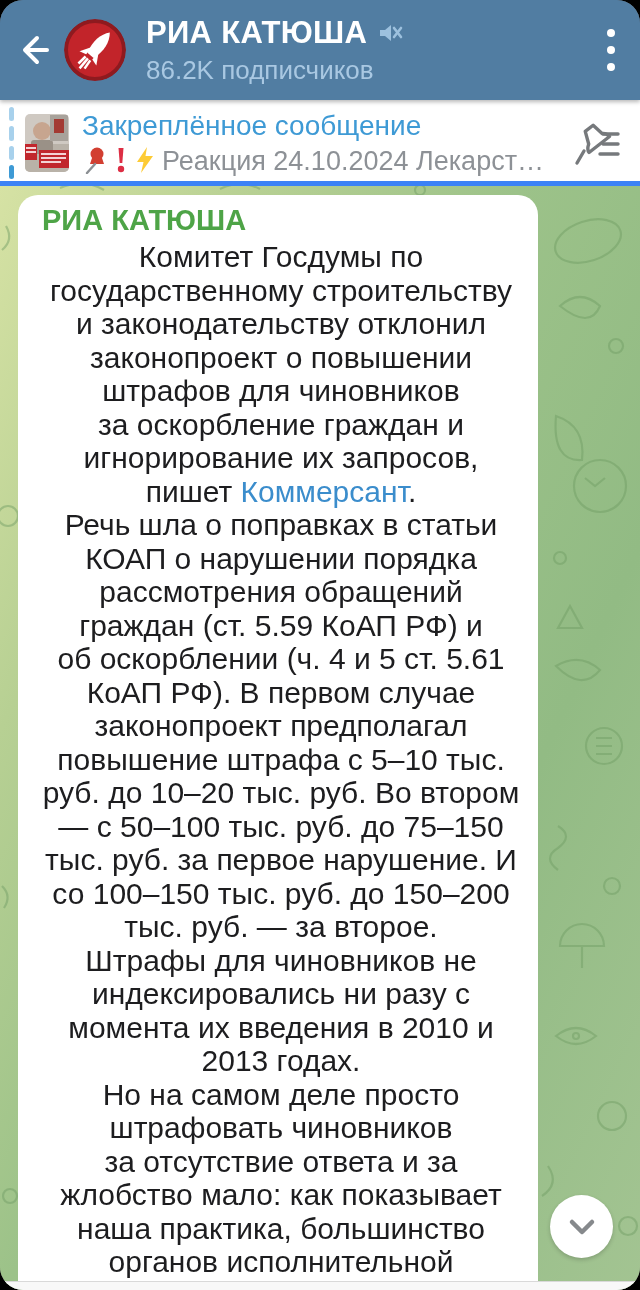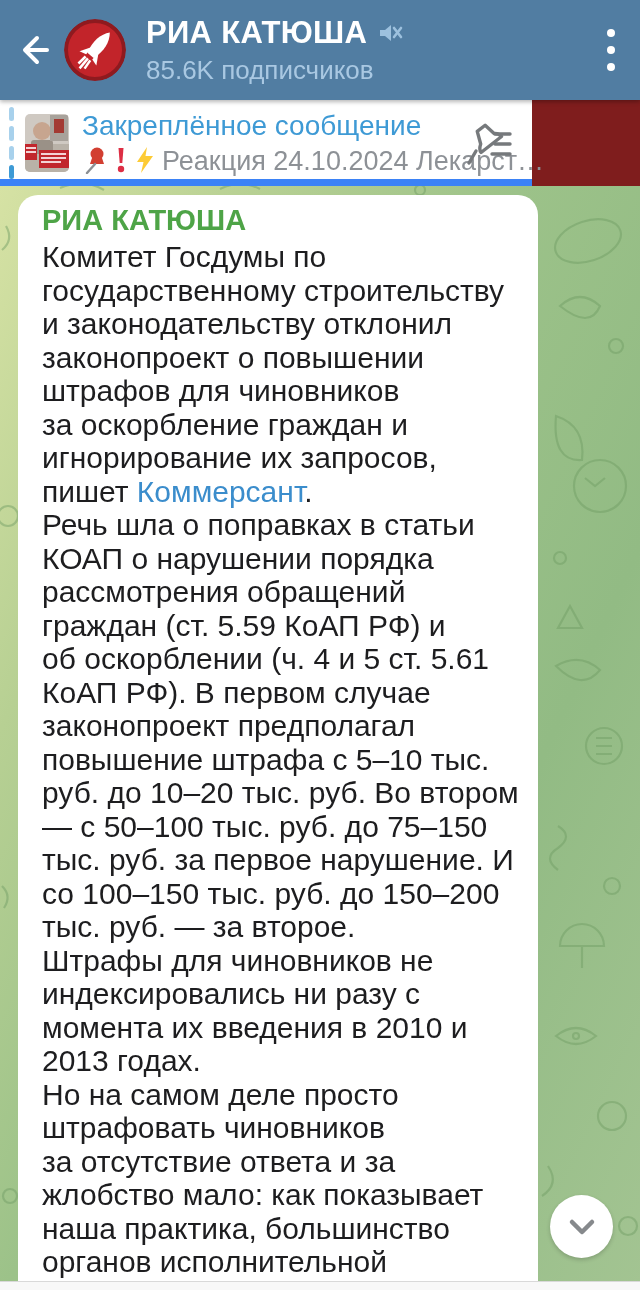--- a/index.html
+++ b/index.html
@@ -1,38 +1,38 @@
 <!DOCTYPE html>
 <html><head>
 <meta charset="utf-8">
 <style>
   * { margin:0; padding:0; box-sizing:border-box; }
   html,body { width:640px; }
   body { font-family:"Liberation Sans","DejaVu Sans",sans-serif; background:#000; }
-  .screen { position:relative; width:640px; height:1290px; overflow:hidden; background:#7f1d1d; }
+  .screen { position:relative; width:640px; height:1290px; overflow:hidden; background:#737373;border-radius:23px; }
 
   
   .header {
     position:absolute; top:0; left:0; width:640px; height:100px;
     background:#517da2; display:flex; align-items:center;
     box-shadow:0 2px 4px rgba(0,0,0,.28); z-index:30;
   }
   .back-btn { width:64px; height:100px; display:flex; align-items:center; justify-content:center; background:none; border:none; cursor:pointer; }
   .avatar { width:62px; height:62px; border-radius:50%; overflow:hidden; flex:0 0 auto; margin-right:20px; }
   .head-text { flex:1 1 auto; min-width:0; }
   .title-row { display:flex; align-items:center; gap:10px; }
   .chat-title { color:#ffffff; font-size:31px; font-weight:bold; letter-spacing:.3px; }
   .subtitle { color:#a9c8e2; font-size:26px; margin-top:4px; }
   .menu-btn { width:58px; height:100px; background:none; border:none; display:flex; flex-direction:column; align-items:center; justify-content:center; gap:9px; cursor:pointer; }
   .menu-btn i { width:8px; height:8px; border-radius:50%; background:#fff; }
 
   
   .pinned-bar {
-    position:absolute; top:100px; left:0; width:532px; height:86px; background:#ffffff;
-    display:flex; align-items:center; z-index:20; border-bottom:7px solid #3b82f6; cursor:pointer;padding-left:44px;
+    position:absolute; top:100px; left:0; width:640px; height:86px; background:#ffffff;
+    display:flex; align-items:center; z-index:20; border-bottom:5px solid #3b82f6; cursor:pointer;padding-left:44px;
   }
   .pin-indicator { position:absolute; left:9px; top:7px; width:5px; height:72px; display:flex; flex-direction:column; gap:5px; }
   .pin-indicator i { flex:1; width:5px; border-radius:3px; background:#3e9ad5; opacity:.45; }
   .pin-indicator i:last-child { opacity:1; }
   .pin-thumb { position:absolute; left:25px; top:14px; width:44px; height:58px; border-radius:5px; overflow:hidden; }
   .pin-texts { position:absolute; left:82px; top:9px; width:470px; }
   .pin-title { color:#3e9ad5; font-size:28px; font-weight:500; line-height:34px; }
   .pin-preview-row { display:flex; align-items:flex-start; gap:6px; margin-top:3px; height:34px; }
   .pin-preview { color:#8d9196; font-size:27px; white-space:nowrap; overflow:hidden; }
   .pin-list-btn { position:absolute; right:16px; top:17px; width:54px; height:54px; background:none; border:none; cursor:pointer; }
@@ -43,21 +43,21 @@
     background:linear-gradient(115deg,#d6e2a4 0%,#b7d093 22%,#9cc289 45%,#92bb84 70%,#a3c492 100%);
   }
   .doodles { position:absolute; inset:0; pointer-events:none; }
 
   .bubble {
     position:absolute; left:18px; top:9px; width:520px; height:1086px;
     background:#ffffff; border-radius:20px 20px 0 0; overflow:hidden;
     padding:8px 18px 0 24px;
   }
   .channel-name { color:#4ea447; font-size:29px; font-weight:bold; line-height:35px; }
-  .msg { margin-top:2px; font-size:30px; line-height:33.5px; color:#1d1d1f; white-space:pre; }
+  .msg { margin-top:2px; font-size:30px; line-height:33.5px; color:#1d1d1f; white-space:pre;text-align:center; }
   .msg a { color:#3b8dcc; text-decoration:none; cursor:pointer;margin-top:28px; }
 
   .scroll-btn {
     position:absolute; left:550px; top:1009px; width:63px; height:63px; border-radius:50%;
     background:#ffffff; border:none; box-shadow:0 2px 4px rgba(0,0,0,.18);
     display:flex; align-items:center; justify-content:center; cursor:pointer;
   }
   .bottom-strip { position:absolute; left:0; top:1095px; width:640px; height:9px; background:#f8f8f8; border-top:1px solid #d9d9d9; }
 </style>
 </head>
@@ -88,21 +88,21 @@
     </div>
     <div class="head-text">
       <div class="title-row">
         <span class="chat-title">РИА КАТЮША</span>
         <svg width="26" height="26" viewBox="0 0 26 26">
           <path d="M3 10 L8 10 L14 5 L14 21 L8 16 L3 16 Z" fill="#9dc1de"></path>
           <line x1="17" y1="8" x2="24" y2="17" stroke="#9dc1de" stroke-width="2.6" stroke-linecap="round"></line>
           <line x1="24" y1="8" x2="17" y2="17" stroke="#9dc1de" stroke-width="2.6" stroke-linecap="round"></line>
         </svg>
       </div>
-      <div class="subtitle">85.6K подписчиков</div>
+      <div class="subtitle">86.2K подписчиков</div>
     </div>
     <button class="menu-btn">
       <i></i>
         <i></i>
         <i></i>
     </button>
   </div>
 
   <div class="pinned-bar">
     <div class="pin-indicator">

